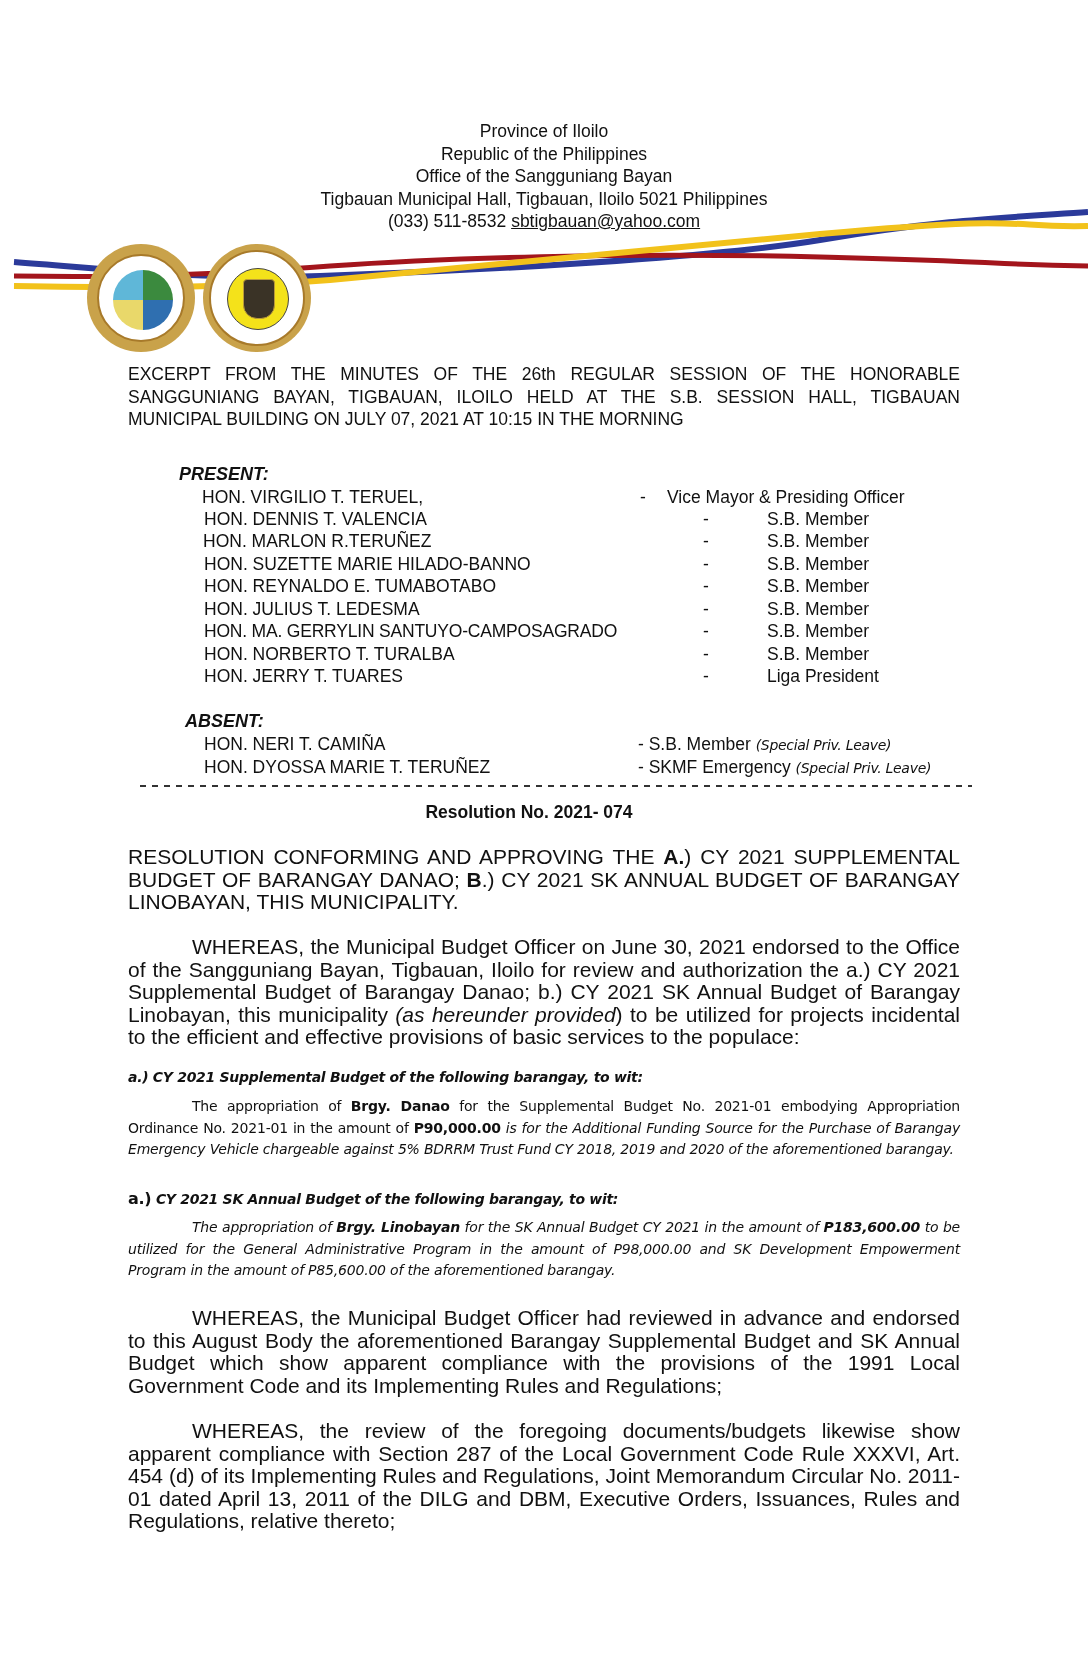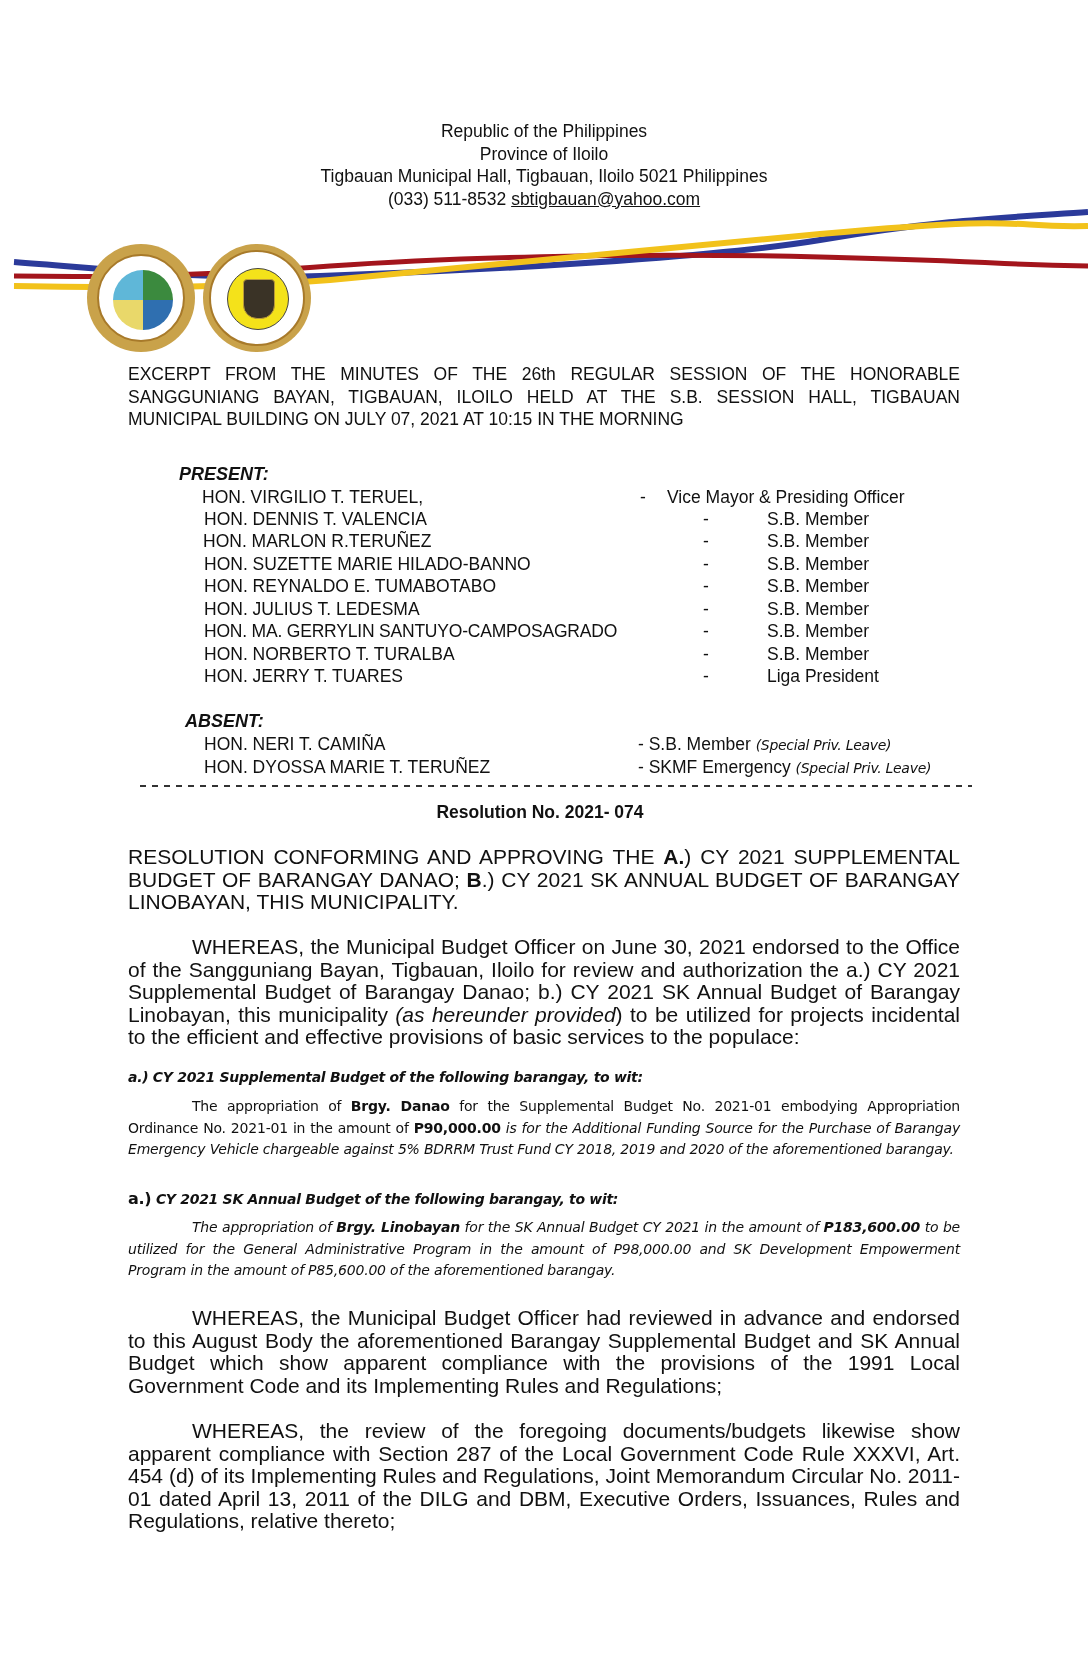--- a/index.html
+++ b/index.html
@@ -14,21 +14,21 @@
   .seal1 .q { position:absolute; width:30px; height:30px; }
   .seal2 { left:203px; top:244px; width:108px; height:108px; background:#c9a24a; }
   .seal2 .in { position:absolute; left:6px; top:6px; width:96px; height:96px; border-radius:50%; background:#fff; border:2px solid #a87a2a; box-sizing:border-box; }
   .seal2 .yel { position:absolute; left:16px; top:16px; width:60px; height:60px; border-radius:50%; background:#f4e21a; border:1px solid #444; }
   .seal2 .shield { position:absolute; left:15px; top:10px; width:30px; height:38px; background:#3a3326; border-radius:4px 4px 14px 14px; border:1.5px solid #b99a3a; }
   .heading { position:absolute; left:128px; width:832px; font-size:17.5px; line-height:22.5px; text-align:justify; text-align-last:left; }
   .label-bold-it { font-weight:bold; font-style:italic; font-size:18px; }
   .att-row { position:absolute; font-size:17.5px; line-height:22.5px; white-space:nowrap; }
   .dash-line { position:absolute; left:128px; top:785px; width:832px; border-top:1.5px dashed #444; border-top-style:dashed; }
   .dash-line { border:none; height:2px; background:repeating-linear-gradient(90deg,#333 0,#333 6px,transparent 6px,transparent 12px); }
-  .reso-no { position:absolute; left:12px; width:1056px; top:802px; text-align:center; font-weight:bold; font-size:17.5px; }
+  .reso-no { position:absolute; left:1px; width:1056px; top:802px; text-align:center; font-weight:bold; font-size:17.5px; }
   .para { position:absolute; left:128px; width:832px; font-size:21px; line-height:22.5px; text-align:justify; }
   .indent { text-indent:64px; }
   .small { position:absolute; left:128px; width:832px; font-size:14px; line-height:21.5px; text-align:justify; font-family:"DejaVu Sans", sans-serif; letter-spacing:-0.2px; }
   .subhead { position:absolute; left:128px; font-size:14px; font-weight:bold; font-style:italic; font-family:"DejaVu Sans", sans-serif; letter-spacing:-0.3px; }
   .it { font-style:italic; }
   .b { font-weight:bold; }
   .priv { font-style:italic; font-size:14px; font-family:"DejaVu Sans", sans-serif; letter-spacing:-0.3px; }
 </style>
 </head>
 <body>
@@ -49,22 +49,23 @@
 </div>
 <div class="seal seal2">
   <div class="in">
     <div class="yel">
         <div class="shield"></div>
       </div>
   </div>
 </div>
 
 <div class="letterhead">
+  <div>Province of Iloilo</div>
   <div>Republic of the Philippines</div>
-  <div>Province of Iloilo</div>
+  <div>Office of the Sangguniang Bayan</div>
   <div>Tigbauan Municipal Hall, Tigbauan, Iloilo 5021 Philippines</div>
   <div>
     <span>(033) 511-8532</span>
     <span class="email">sbtigbauan@yahoo.com</span>
   </div>
 </div>
 
 <div class="heading" style="top:363px;">EXCERPT FROM THE MINUTES OF THE 26th REGULAR SESSION OF THE HONORABLE SANGGUNIANG BAYAN, TIGBAUAN, ILOILO HELD AT THE S.B. SESSION HALL, TIGBAUAN MUNICIPAL BUILDING ON JULY 07, 2021 AT 10:15 IN THE MORNING</div>
 
 <div class="abs label-bold-it" style="left:167px;top:464px;">PRESENT:</div>

